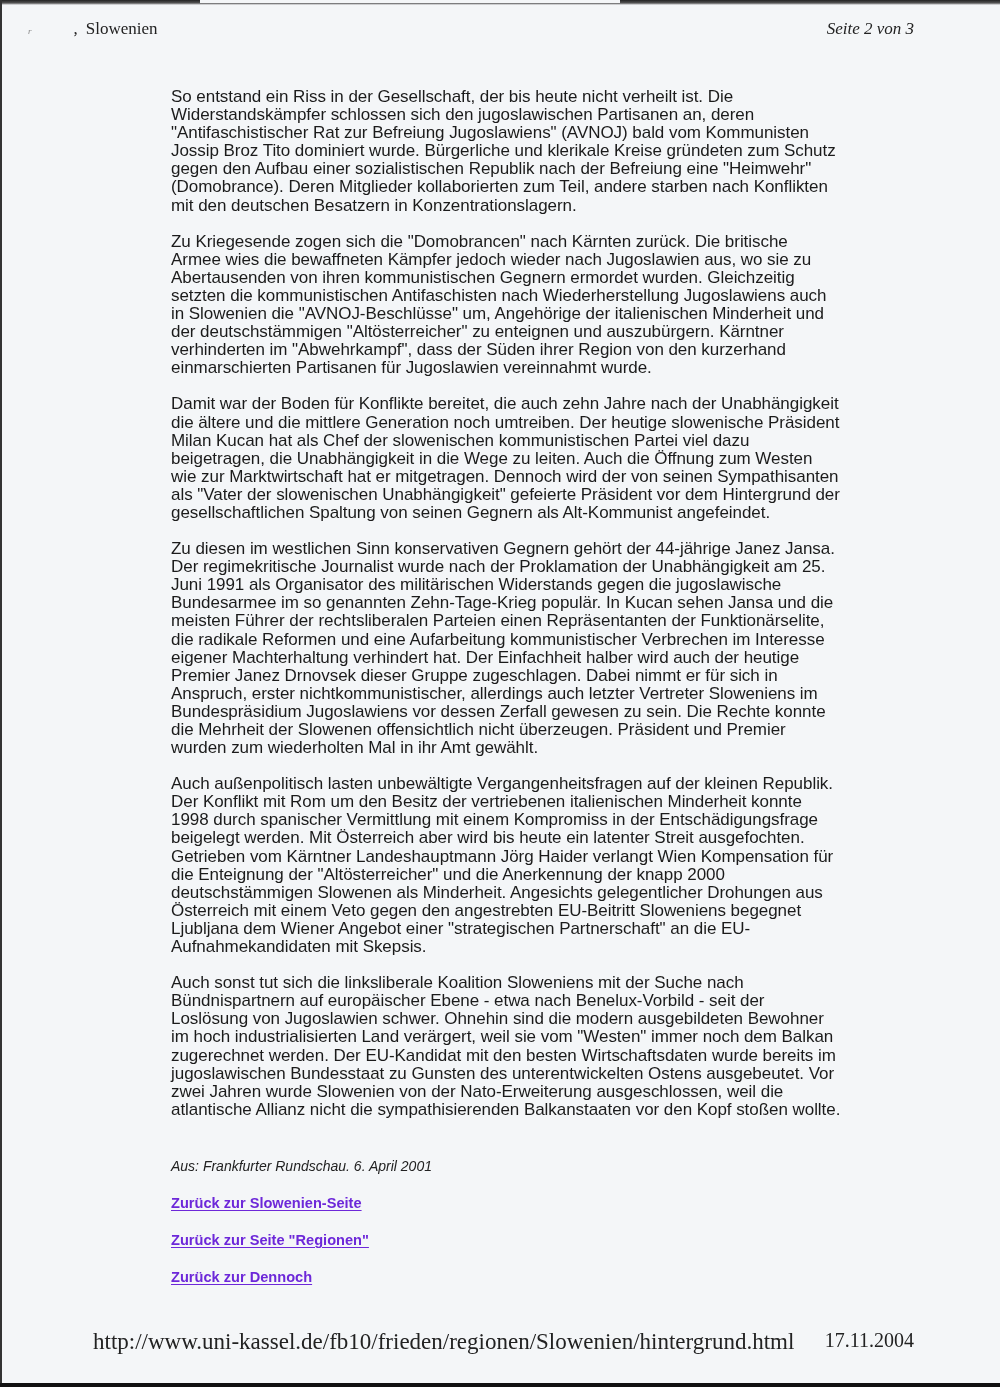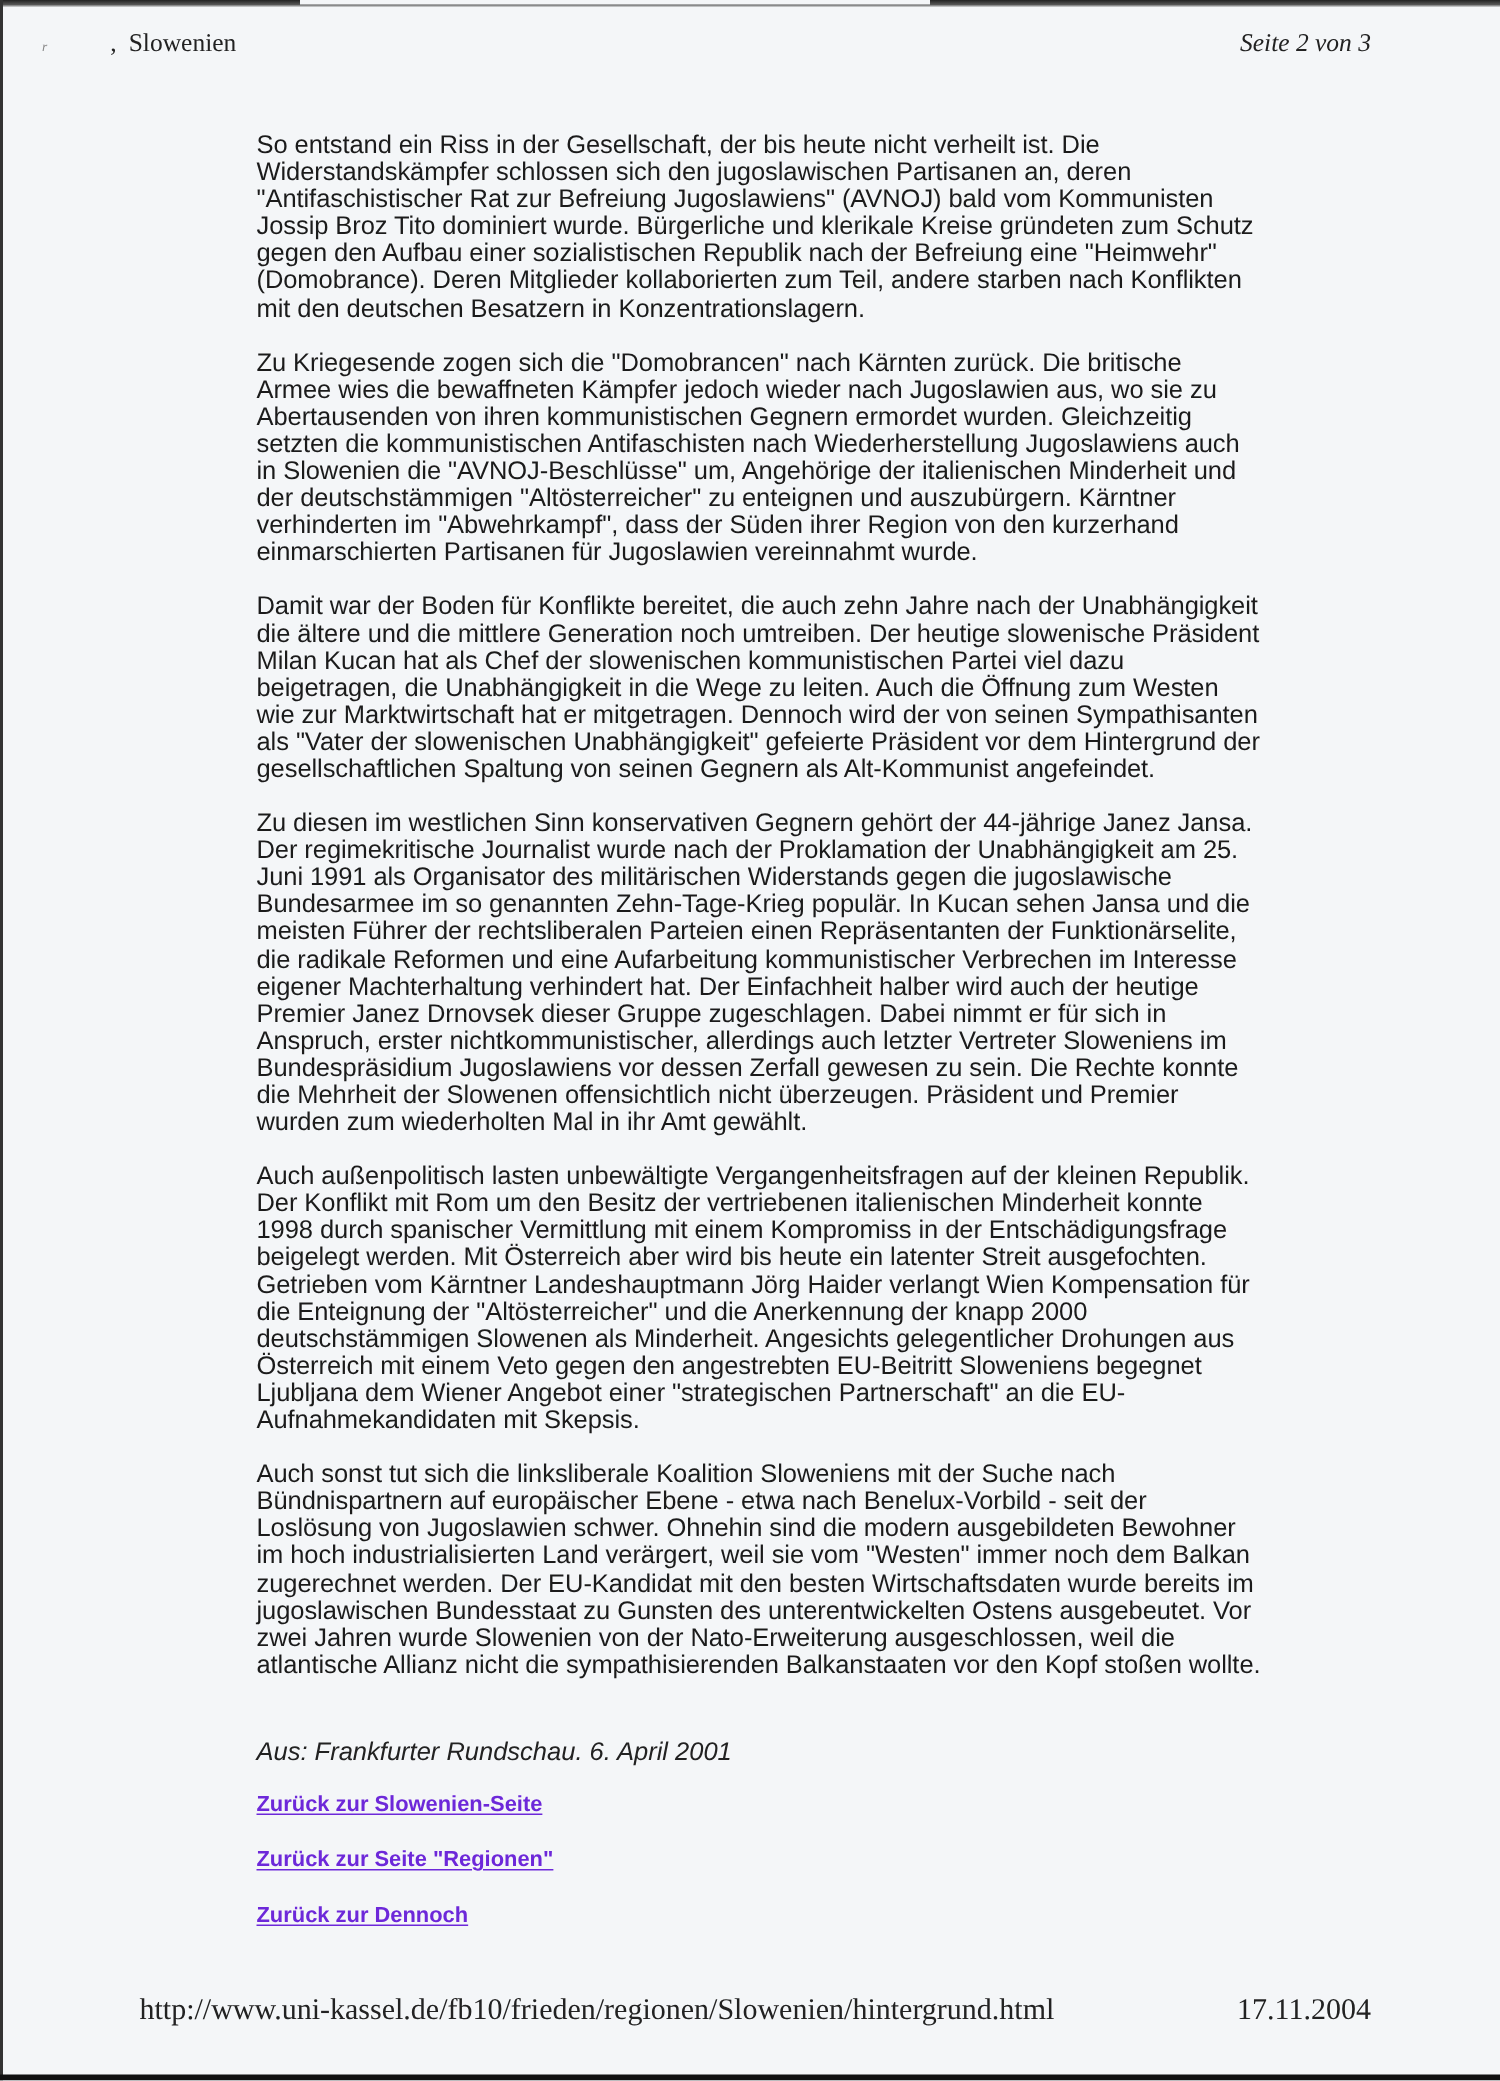--- a/index.html
+++ b/index.html
@@ -40,34 +40,34 @@
       position: absolute; left: 171px; top: 88px; width: 670px;
     }
     .article p {
       margin: 0 0 18px 0;
       font-size: 17px;
       line-height: 18.1px;
       letter-spacing: -0.05px;
     }
     .source {
       position: absolute; left: 171px; top: 1158px;
-      font-size: 17px; font-style: italic; color: #222;
+      font-size: 14px; font-style: italic; color: #222;
     }
     .nav-link {
       position: absolute; left: 171px;
       font-size: 14.6px; font-weight: bold; color: #6d28d9;
       text-decoration: underline; text-underline-offset: 2px;
       cursor: pointer;
     }
     .link1 { top: 1195px; }
     .link2 { top: 1232px; }
     .link3 { top: 1269px; }
     .footer-url {
       position: absolute; left: 93px; top: 1329px;
-      font-family: "Liberation Serif", serif; font-size: 20px; color: #222;
+      font-family: "Liberation Serif", serif; font-size: 23px; color: #222;
     }
     .footer-date {
       position: absolute; right: 86px; top: 1329px;
       font-family: "Liberation Serif", serif; font-size: 20px; color: #222;
     }
   </style>
 </head>
 <body>
 
 <div class="scan-edge-top">

